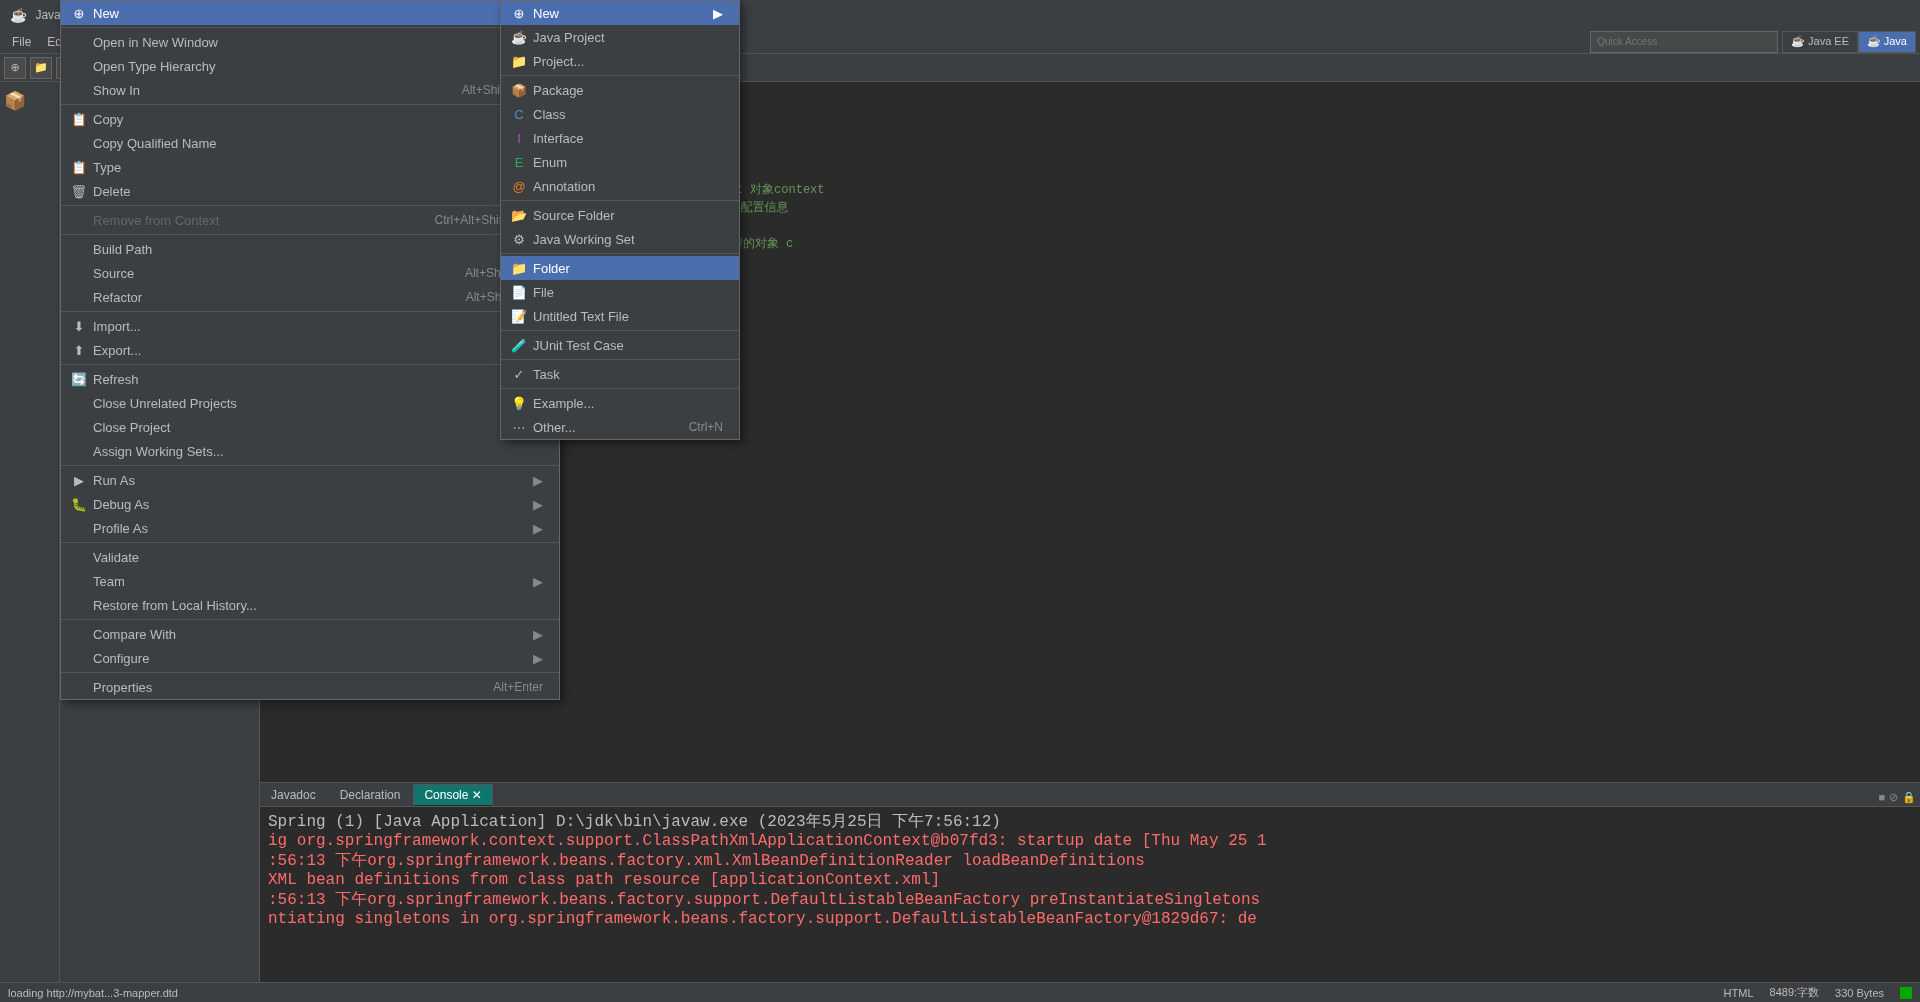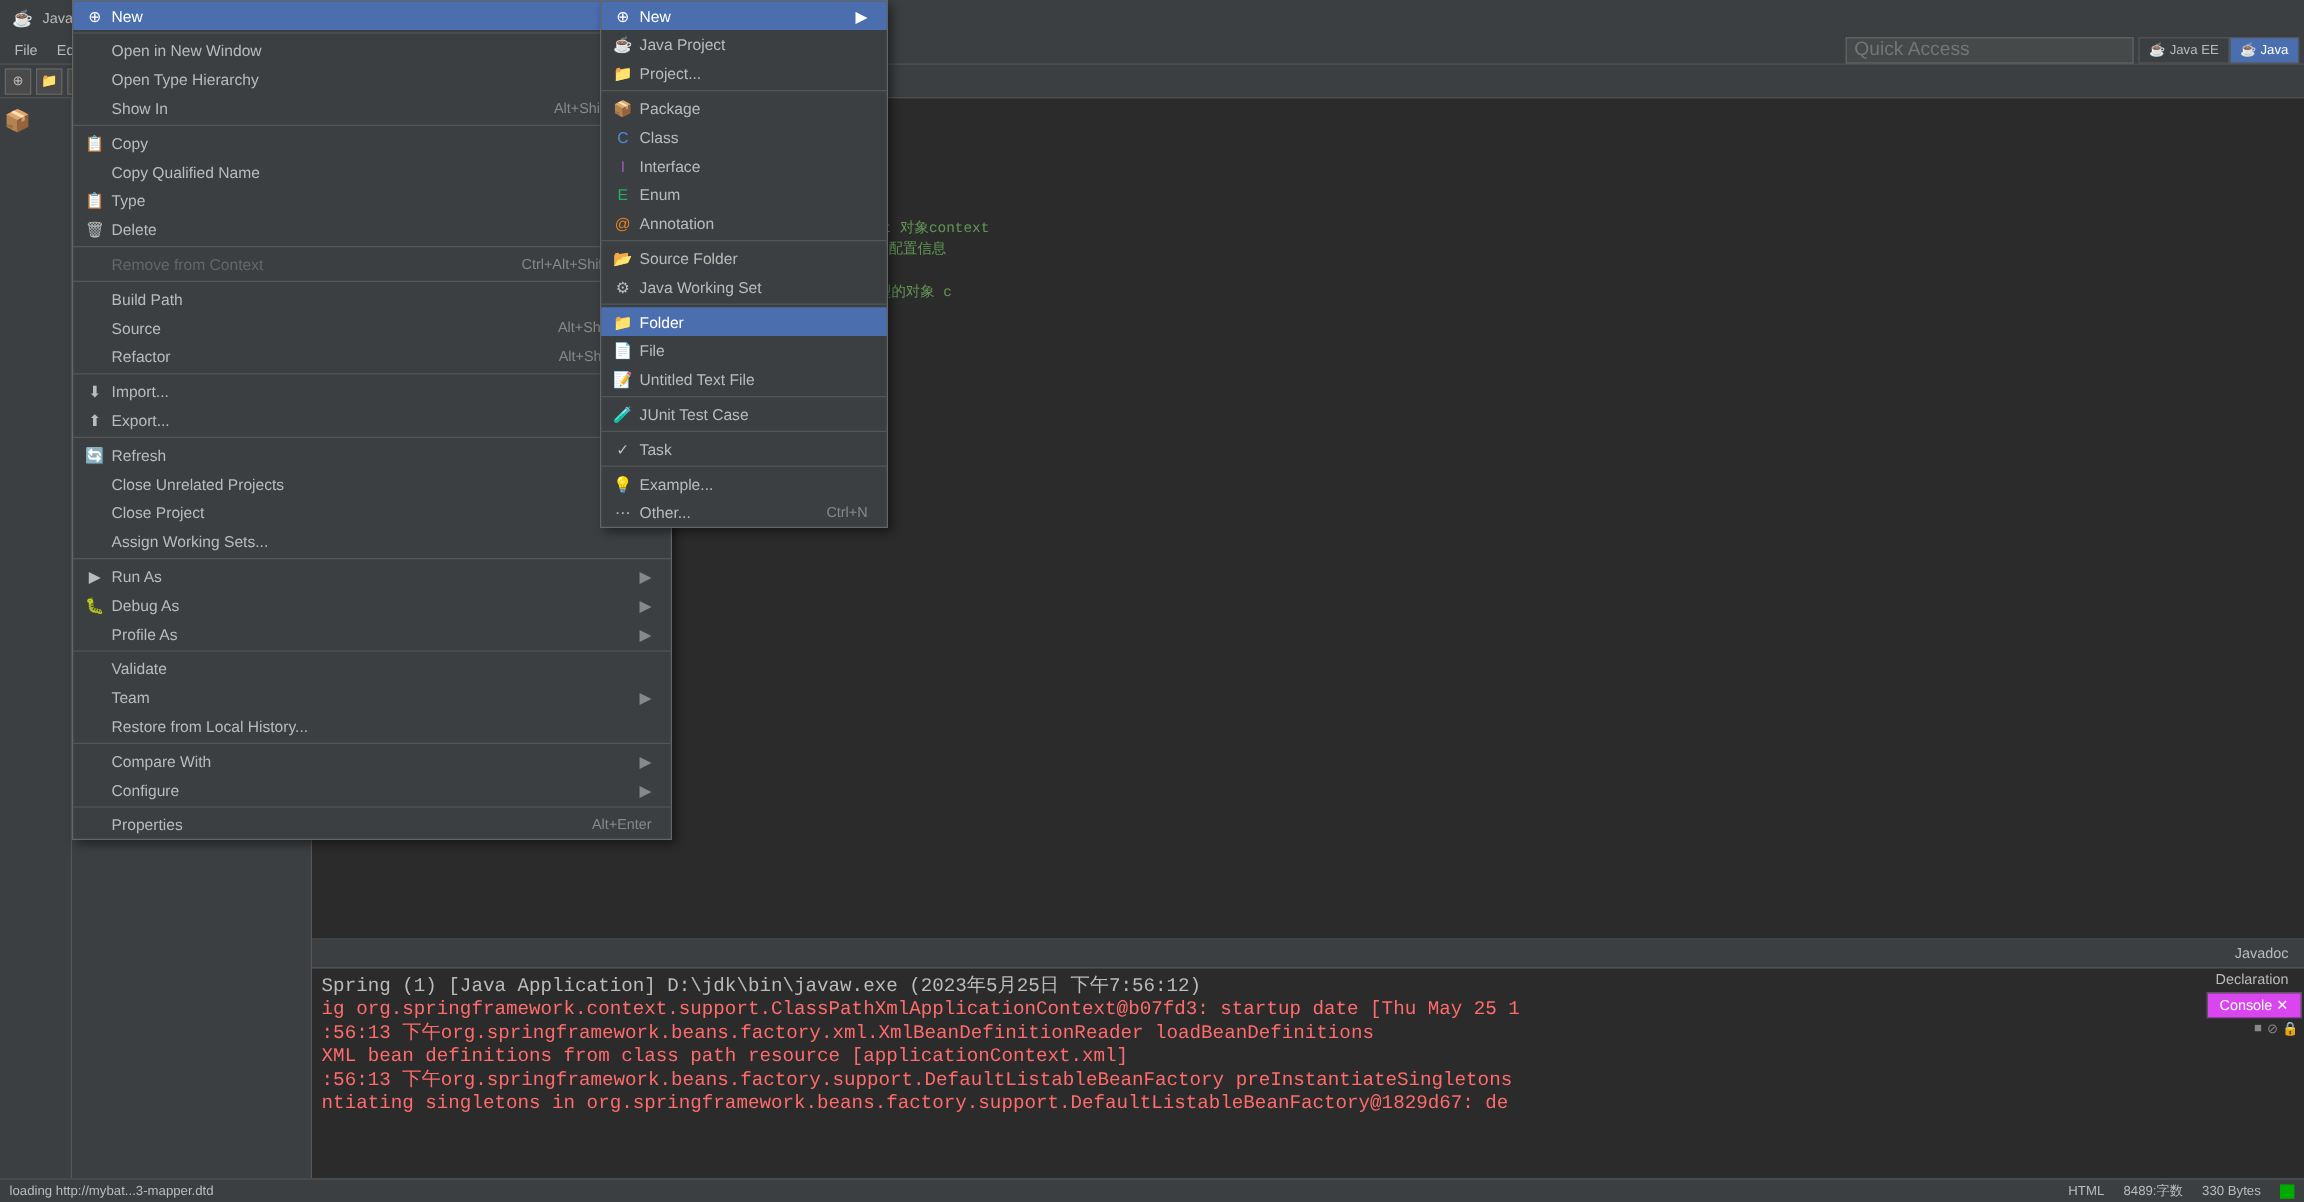--- a/index.html
+++ b/index.html
@@ -57,26 +57,26 @@
     
     .toolbar {
       height: 28px;
       background: #3c3f41;
       display: flex;
       align-items: center;
       padding: 0 4px;
       border-bottom: 1px solid #555;
     }
     .quick-access-input {
-      width: 240px;
+      width: 188px;
       height: 22px;
       background: #45494a;
       border: 1px solid #666;
       color: #bbbbbb;
-      font-size: 16px;
+      font-size: 10px;
       padding: 0 6px;
     }
 
     
     .sidebar {
       width: 60px;
       background: #3c3f41;
       border-right: 1px solid #555;
       padding: 4px 2px;
       overflow: hidden;
@@ -205,32 +205,31 @@
       height: 180px;
       background: #2b2b2b;
       border-top: 1px solid #555;
     }
     .bottom-tabs {
       height: 24px;
       background: #3c3f41;
       display: flex;
       align-items: flex-end;
       border-bottom: 1px solid #555;
-      flex-direction: column;
     }
     .bottom-tab {
       padding: 3px 10px;
       font-size: 12px;
       color: #bbbbbb;
       border: 1px solid transparent;
       cursor: pointer;
       margin-right: 2px;
     }
     .bottom-tab.active {
-      background: #d946ef;
+      background: #0f766e;
       border-color: #555;
       border-bottom-color: #2b2b2b;
       color: #ffffff;
     }
     .console-content {
       padding: 4px 8px;
       font-family: 'Courier New', monospace;
       font-size: 16px;
       color: #bbbbbb;
       overflow: hidden;

